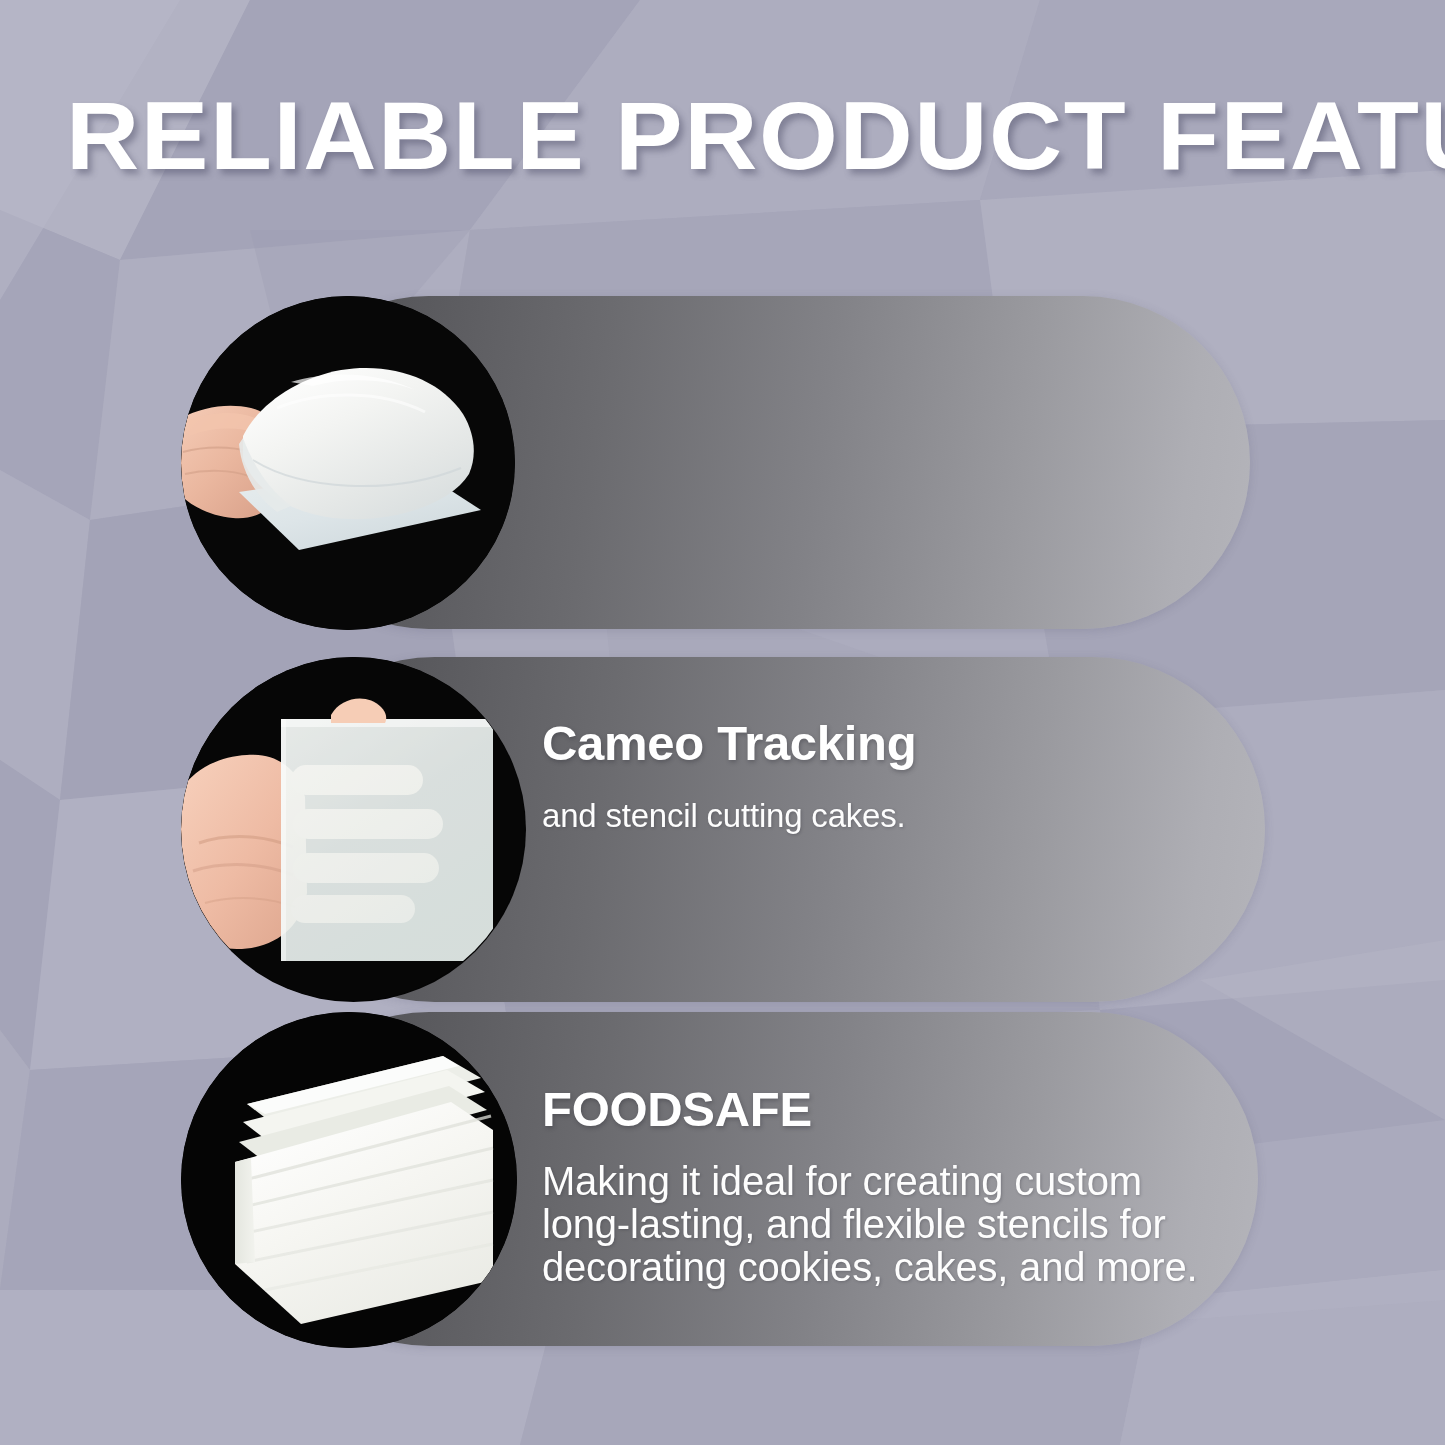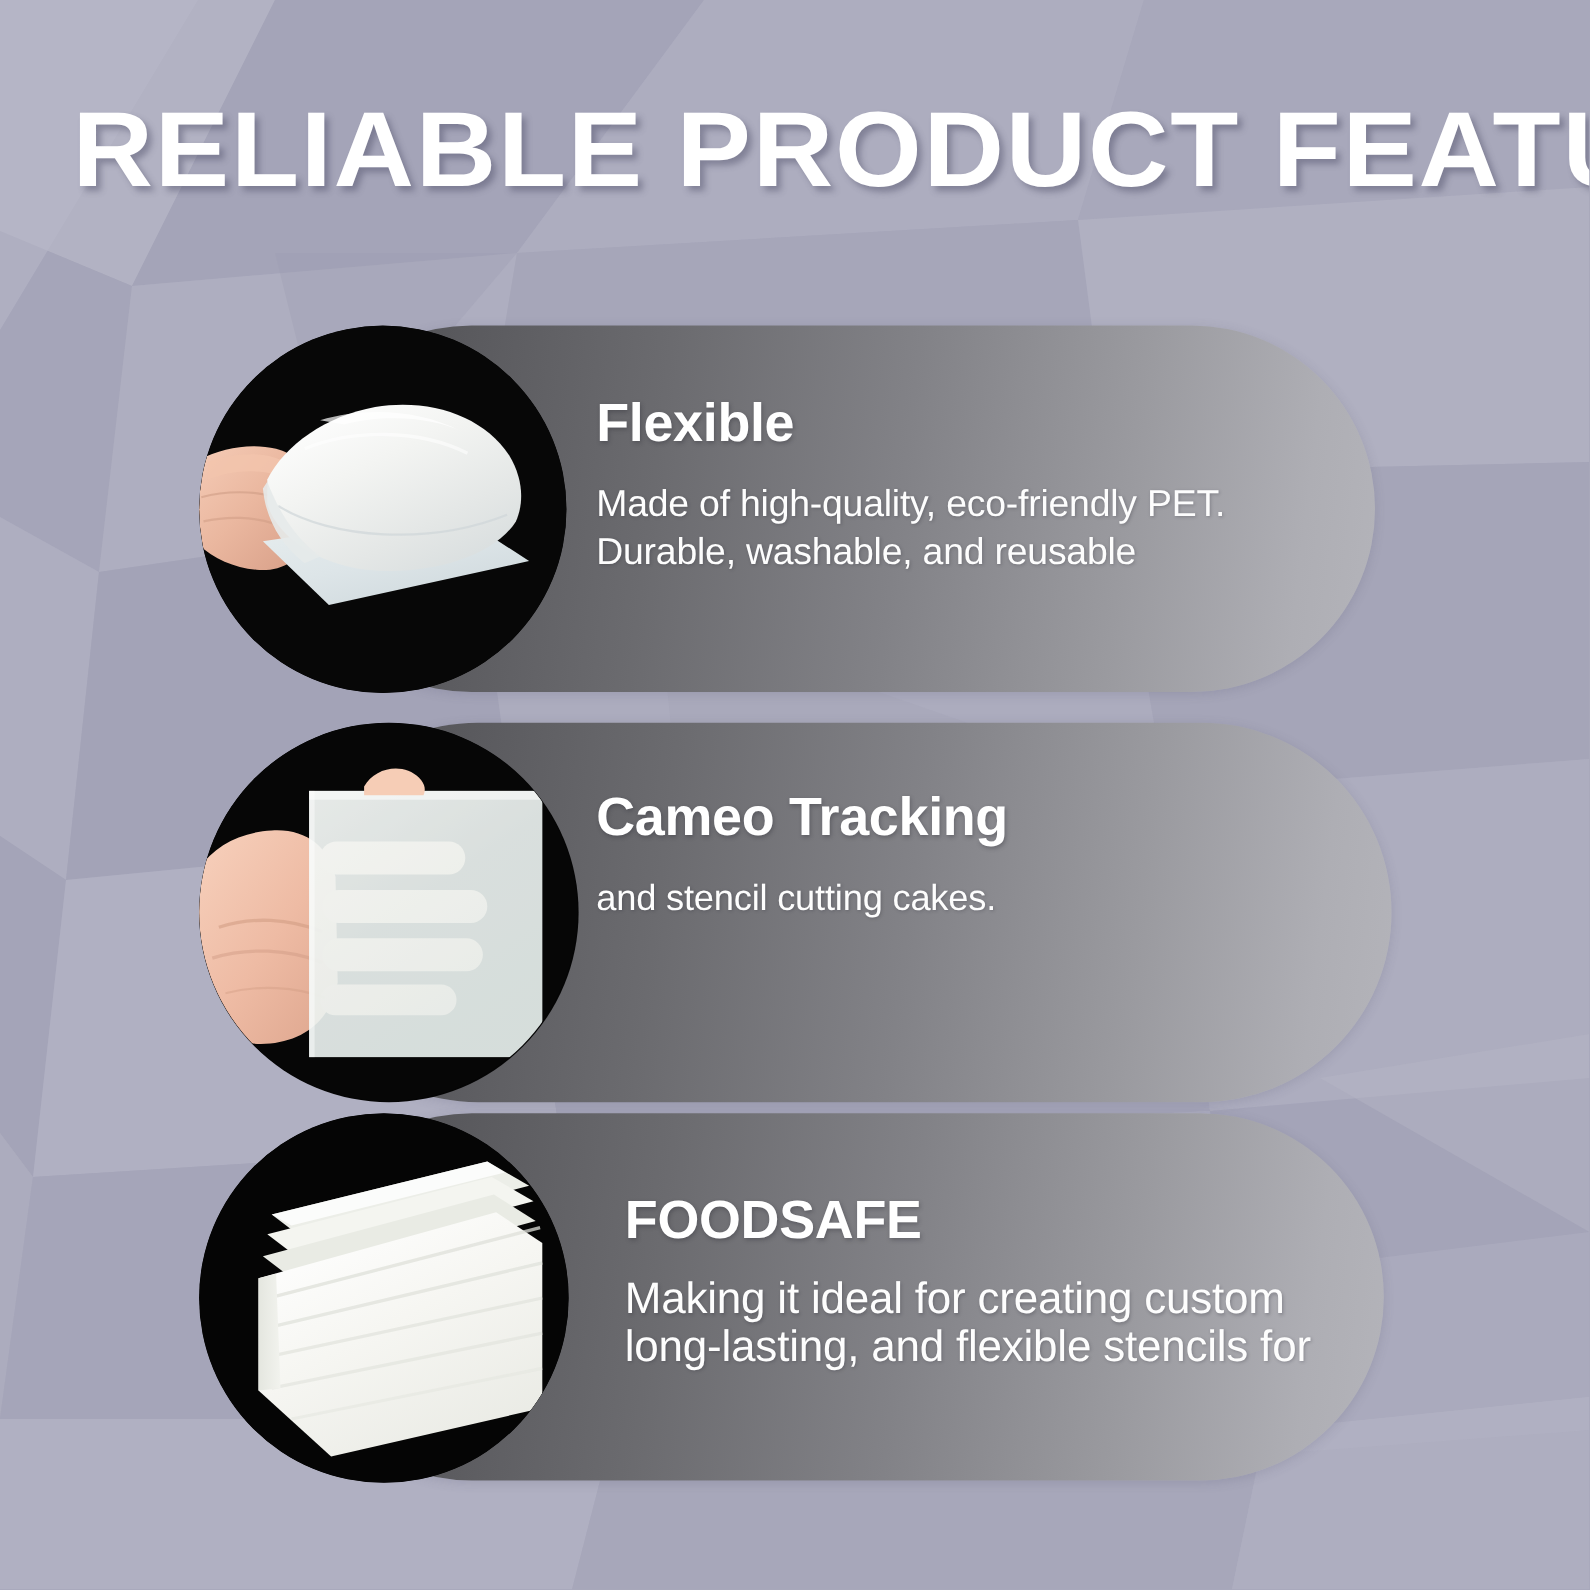--- a/index.html
+++ b/index.html
@@ -85,21 +85,21 @@
 
   
   .text-block {
     position: absolute;
     z-index: 7;
     color: #ffffff;
   }
 
   #text-1 { left: 542px; top: 358px;  width: 660px; }
   #text-2 { left: 542px; top: 716px;  width: 660px; }
-  #text-3 { left: 568px; top: 1082px; width: 640px; }
+  #text-3 { left: 542px; top: 1082px; width: 640px; }
 
   .card-heading {
     font-family: "Liberation Sans", sans-serif;
     font-weight: 700;
     font-size: 49px;
     line-height: 55px;
     color: #ffffff;
     letter-spacing: -0.3px;
     text-shadow: 1px 2px 4px rgba(40,40,50,0.35);
     white-space: nowrap;
@@ -214,27 +214,20 @@
                  C 104,216 70,190 62,162 Z" fill="url(#sheetA)"></path>
         <path d="M 110,86 C 150,74 200,76 238,96 C 214,84 168,80 132,90 Z" fill="#ffffff" opacity="0.7"></path>
         <path d="M 96,112 C 140,94 200,94 244,116" stroke="#ffffff" stroke-width="3" fill="none" opacity="0.55"></path>
         <path d="M 72,164 C 120,194 210,200 280,172" stroke="#cfd6d8" stroke-width="2" fill="none" opacity="0.7"></path>
 
         <path d="M 62,142 C 72,168 86,192 110,210 L 96,216 C 72,198 60,172 58,148 Z" fill="#e6eaea" opacity="0.9"></path>
       </g>
     </svg>
   </div>
 
-  <div class="text-block" id="text-1">
-    <div class="card-heading">Flexible</div>
-    <div class="card-body">
-      <span>Made of high-quality, eco-friendly PET.</span>
-      <span>Durable, washable, and reusable</span>
-    </div>
-  </div>
 
   <div class="card" id="card-2"></div>
 
   <div class="photo" id="photo-2">
     <svg viewBox="0 0 345 345" preserveAspectRatio="xMidYMid slice">
       <defs>
         <linearGradient id="skinB" x1="0" y1="0" x2="1" y2="1">
           <stop offset="0%" stop-color="#f8d3bf"></stop>
           <stop offset="55%" stop-color="#eebba4"></stop>
           <stop offset="100%" stop-color="#dda58d"></stop>
@@ -326,16 +319,17 @@
         </g>
       </g>
     </svg>
   </div>
 
   <div class="text-block" id="text-3">
     <div class="card-heading">FOODSAFE</div>
     <div class="card-body">
       <span>Making it ideal for creating custom</span>
       <span>long-lasting, and flexible stencils for</span>
+      <span>decorating cookies, cakes, and more.</span>
     </div>
   </div>
 
 </div>
 
 </body></html>

